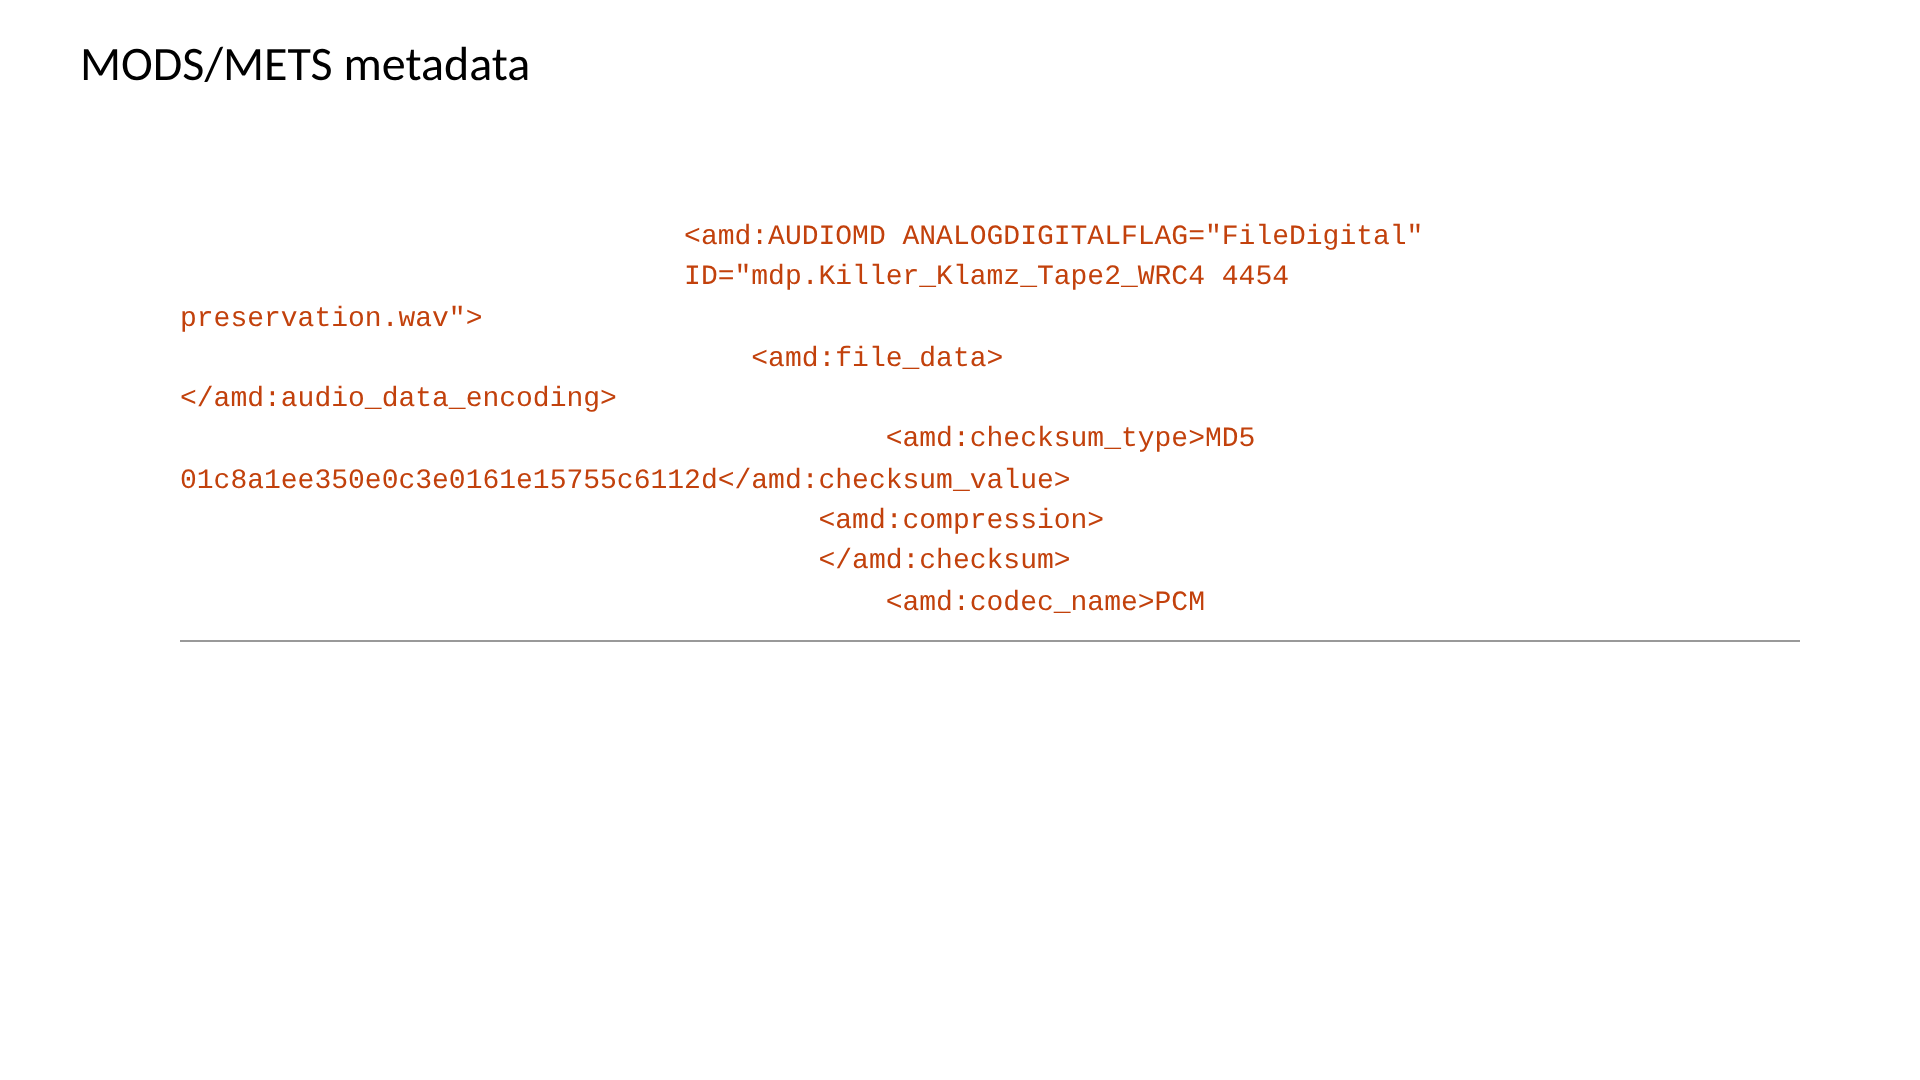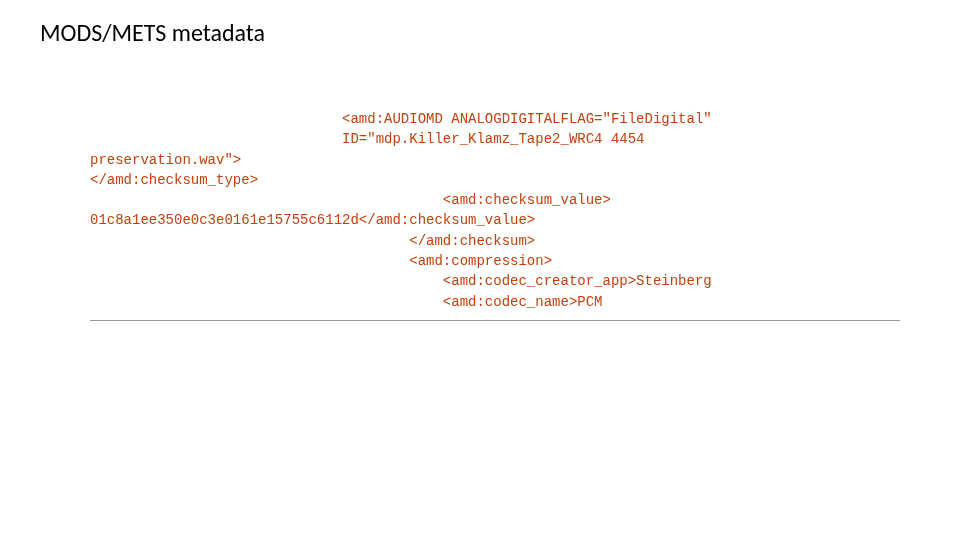--- a/index.html
+++ b/index.html
@@ -35,22 +35,22 @@
 </style>
 </head>
 <body>
 
 <div class="title">MODS/METS metadata</div>
 
 <div class="codeblock">
   <div class="ln">                              &lt;amd:AUDIOMD ANALOGDIGITALFLAG="FileDigital"</div>
   <div class="ln">                              ID="mdp.Killer_Klamz_Tape2_WRC4 4454</div>
   <div class="ln">preservation.wav"&gt;</div>
+  <div class="ln">                                  &lt;amd:file_data&gt;</div>
+  <div class="ln">&lt;/amd:audio_data_encoding&gt;</div>
   <div class="ln"></div>
-  <div class="ln">&lt;/amd:checksum_type&gt;</div>
+  <div class="ln">                                          &lt;amd:checksum_type&gt;MD5</div>
   <div class="ln"></div>
-  <div class="ln">                                          &lt;amd:checksum_value&gt;</div>
   <div class="ln">01c8a1ee350e0c3e0161e15755c6112d&lt;/amd:checksum_value&gt;</div>
+  <div class="ln">                                      &lt;amd:compression&gt;</div>
   <div class="ln">                                      &lt;/amd:checksum&gt;</div>
-  <div class="ln">                                      &lt;amd:compression&gt;</div>
-  <div class="ln">                                          &lt;amd:codec_creator_app&gt;Steinberg</div>
   <div class="ln">                                          &lt;amd:codec_name&gt;PCM</div>
 </div>
 
 </body></html>

